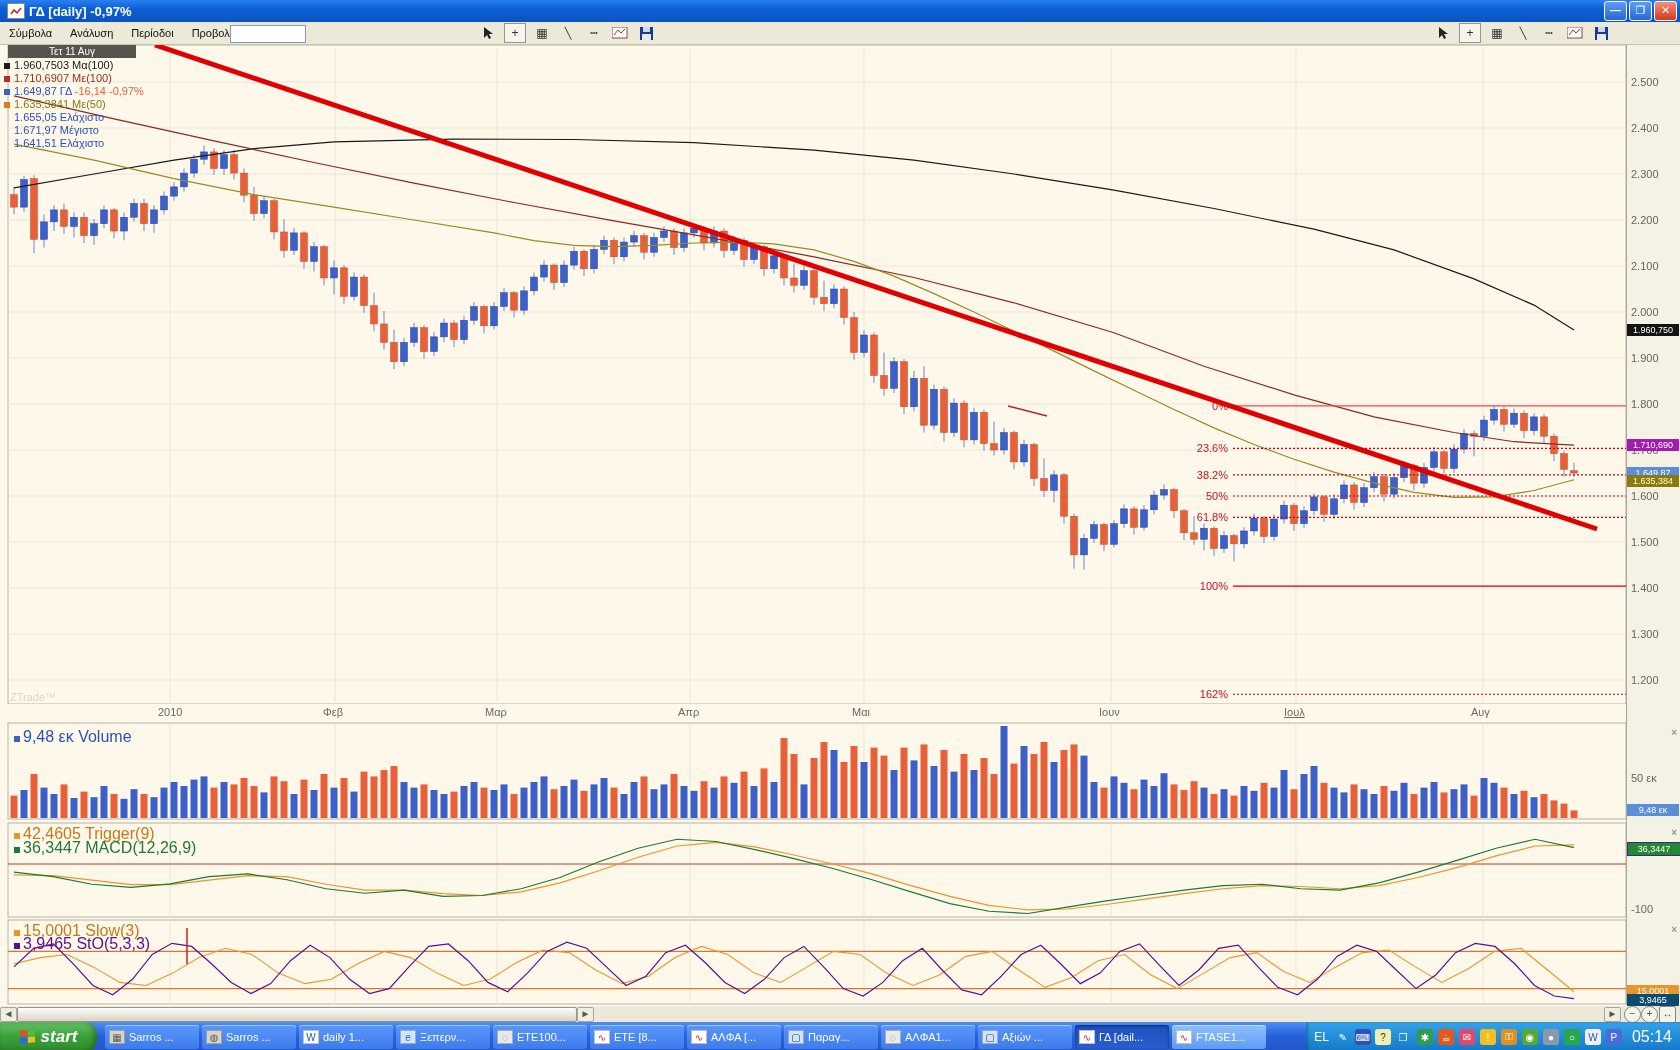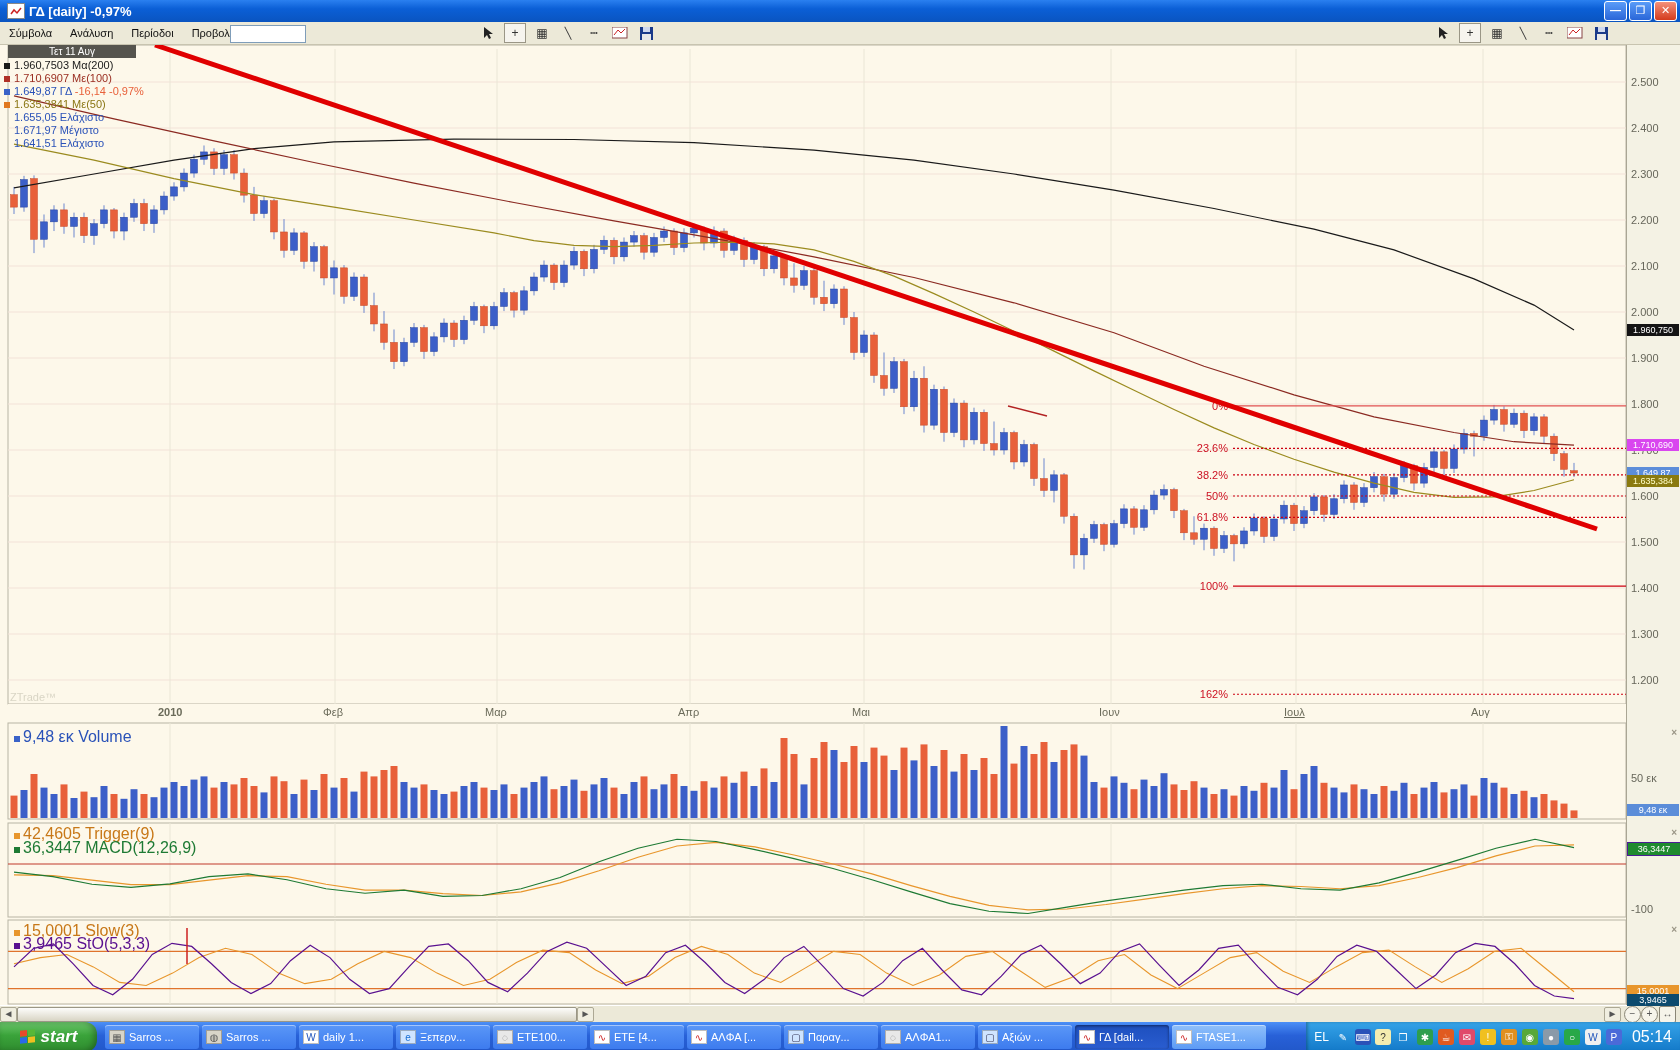--- a/index.html
+++ b/index.html
@@ -131,21 +131,21 @@
           <rect x="3" y="0" width="7" height="5" fill="#cfd8ee"></rect>
           <rect x="2" y="7" width="9" height="6" fill="#e8e8e8"></rect>
         </svg>
       </span>
     </span>
 </div>
 
 <div id="chartwrap">
   <div id="datechip">Τετ 11 Αυγ</div>
   <div id="legend">
-      <div class="leg-row"><span class="leg-mark" style="background: rgb(26, 26, 26);"></span><span style="color: rgb(26, 26, 26);">1.960,7503 Μα(200)</span></div>
+      <div class="leg-row"><span class="leg-mark" style="background: rgb(26, 26, 26);"></span><span style="color: rgb(26, 26, 26);">1.960,7503 Μα(100)</span></div>
       <div class="leg-row"><span class="leg-mark" style="background: rgb(176, 48, 38);"></span><span style="color: rgb(154, 45, 32);">1.710,6907 Με(100)</span></div>
       <div class="leg-row"><span class="leg-mark" style="background: rgb(58, 98, 200);"></span><span style="color: rgb(42, 82, 184);">1.649,87 ΓΔ</span><span style="color: rgb(232, 96, 58);"> -16,14 -0,97%</span></div>
       <div class="leg-row"><span class="leg-mark" style="background: rgb(224, 120, 32);"></span><span style="color: rgb(138, 118, 20);">1.635,3841 Με(50)</span></div>
       <div class="leg-row"><span class="leg-mark" style="visibility: hidden;"></span><span style="color: rgb(42, 82, 184);">1.655,05 Ελάχιστο</span></div>
       <div class="leg-row"><span class="leg-mark" style="visibility: hidden;"></span><span style="color: rgb(42, 82, 184);">1.671,97 Μέγιστο</span></div>
       <div class="leg-row"><span class="leg-mark" style="visibility: hidden;"></span><span style="color: rgb(42, 82, 184);">1.641,51 Ελάχιστο</span></div>
     </div>
   <div id="watermark">ZTrade™</div>
   <svg id="chartsvg" width="1626" height="960" style="position:absolute;left:0;top:0">
       <rect x="8" y="0" width="1618" height="659" fill="#fdf8ea" stroke="#b8b4a4"></rect>
@@ -692,21 +692,21 @@
       <line x1="8" y1="819" x2="1626" y2="819" stroke="#c0392b" stroke-width="1"></line>
       <polyline points="14,829.8 53,830.7 92,835.2 131,839.7 170,839.7 209,835.2 248,830.7 287,831.6 326,839.25 365,845.1 404,845.1 443,848.7 482,850.5 521,846.9 560,837.9 599,825.75 638,812.25 677,801 716,797.4 755,801.9 794,810 833,819 872,828.9 911,840.6 950,851.4 989,860.4 1028,864.9 1067,864 1106,859.5 1145,854.1 1184,848.7 1223,843.75 1262,840.6 1301,841.5 1340,843.75 1379,840.6 1418,832.5 1457,822.6 1496,810.9 1535,801 1574,799.893" fill="none" stroke="#e8962c" stroke-width="1.2"></polyline>
       <polyline points="14,827.1 53,831.6 92,839.25 131,842.4 170,838.8 209,831.6 248,828.9 287,834.75 326,843.75 365,848.25 404,845.1 443,851.4 482,850.5 521,843.75 560,832.5 599,816.75 638,803.25 677,794.25 716,796.5 755,804.6 794,813.6 833,823.5 872,834.75 911,846.9 950,858.6 989,866.25 1028,868.5 1067,862.2 1106,855.9 1145,850.5 1184,845.1 1223,840.6 1262,839.25 1301,843.75 1340,845.1 1379,837.9 1418,827.1 1457,815.4 1496,803.25 1535,794.25 1574,802.647" fill="none" stroke="#1e7a34" stroke-width="1.2"></polyline>
       <line x1="8" y1="906.4" x2="1626" y2="906.4" stroke="#e0732c" stroke-width="1.2"></line>
       <line x1="8" y1="943.6" x2="1626" y2="943.6" stroke="#e0732c" stroke-width="1.2"></line>
       <polyline points="14,918.8 40.440677966101696,912.6 66.88135593220339,909.5 93.32203389830508,921.9 119.76271186440678,937.4 146.20338983050848,940.5 172.64406779661016,928.1 199.08474576271186,912.6 225.52542372881356,903.3 251.96610169491527,909.5 278.40677966101697,928.1 304.8474576271187,938.64 331.2881355932203,934.3 357.728813559322,918.8 384.1694915254237,906.4 410.6101694915254,912.6 437.0508474576271,928.1 463.49152542372883,940.5 489.93220338983053,934.3 516.3728813559321,917.56 542.8135593220339,905.16 569.2542372881356,907.64 595.6949152542373,925 622.1355932203389,938.64 648.5762711864406,931.2 675.0169491525423,912.6 701.457627118644,901.44 727.8983050847457,909.5 754.3389830508474,928.1 780.7796610169491,937.4 807.2203389830509,921.9 833.6610169491526,906.4 860.1016949152543,909.5 886.542372881356,928.1 912.9830508474577,940.5 939.4237288135594,929.96 965.8644067796611,911.36 992.3050847457627,906.4 1018.7457627118644,925 1045.1864406779662,942.36 1071.6271186440679,932.44 1098.0677966101696,915.7 1124.5084745762713,909.5 1150.949152542373,929.96 1177.3898305084747,943.6 1203.8305084745762,928.1 1230.2711864406779,912.6 1256.7118644067796,907.64 1283.1525423728813,926.24 1309.593220338983,937.4 1336.0338983050847,921.9 1362.4745762711864,907.64 1388.915254237288,905.16 1415.3559322033898,921.9 1441.7966101694915,937.4 1468.2372881355932,923.76 1494.677966101695,906.4 1521.1186440677966,903.3 1547.5593220338983,925 1574,946.7" fill="none" stroke="#e8962c" stroke-width="1.1"></polyline>
       <polyline points="14,921.9 33.74683544303797,903.3 53.49367088607595,898.96 73.24050632911393,918.8 92.9873417721519,940.5 112.73417721518987,949.8 132.48101265822785,934.3 152.22784810126583,909.5 171.9746835443038,898.34 191.72151898734177,901.44 211.46835443037975,918.8 231.21518987341773,937.4 250.9620253164557,948.56 270.7088607594937,938.64 290.45569620253167,915.7 310.2025316455696,900.2 329.9493670886076,912.6 349.69620253164555,934.3 369.44303797468353,948.56 389.1898734177215,943.6 408.9367088607595,921.9 428.6835443037975,901.44 448.43037974683546,898.96 468.17721518987344,915.7 487.9240506329114,937.4 507.67088607594934,946.7 527.4177215189874,928.1 547.1645569620254,906.4 566.9113924050633,897.1 586.6582278481013,903.3 606.4050632911392,921.9 626.1518987341772,940.5 645.8987341772151,931.2 665.6455696202531,907.64 685.3924050632911,900.2 705.1392405063291,917.56 724.8860759493671,937.4 744.632911392405,948.56 764.379746835443,934.3 784.126582278481,912.6 803.873417721519,901.44 823.620253164557,921.9 843.367088607595,943.6 863.1139240506329,951.04 882.8607594936709,937.4 902.6075949367089,915.7 922.3544303797469,903.3 942.1012658227849,925 961.8481012658228,944.84 981.5949367088608,949.8 1001.3417721518987,931.2 1021.0886075949367,909.5 1040.8354430379748,900.2 1060.5822784810127,918.8 1080.3291139240507,938.64 1100.0759493670887,928.1 1119.8227848101267,906.4 1139.5696202531647,898.96 1159.3164556962026,920.04 1179.0632911392406,940.5 1198.8101265822784,925 1218.5569620253164,903.3 1238.3037974683543,900.2 1258.0506329113923,921.9 1277.7974683544303,942.36 1297.5443037974683,949.8 1317.2911392405063,934.3 1337.0379746835442,911.36 1356.7848101265822,900.2 1376.5316455696202,906.4 1396.2784810126582,925 1416.0253164556962,943.6 1435.7721518987341,929.96 1455.5189873417721,907.64 1475.26582278481,898.34 1495.012658227848,901.44 1514.759493670886,918.8 1534.506329113924,940.5 1554.253164556962,951.04 1574,953.551" fill="none" stroke="#5a1190" stroke-width="1.2"></polyline>
       <line x1="187" y1="883" x2="187" y2="919" stroke="#cc2020" stroke-width="1.5"></line>
     </svg>
   <div id="xaxis">
-      <span style="left: 158px; font-weight: bold;">2010</span>
+      <span style="left: 158px;">2010</span>
       <span style="left: 323px;">Φεβ</span>
       <span style="left: 485px;">Μαρ</span>
       <span style="left: 678px;">Απρ</span>
       <span style="left: 852px;">Μαι</span>
       <span style="left: 1099px;">Ιουν</span>
       <span style="left: 1284px; text-decoration: underline;">Ιουλ</span>
       <span style="left: 1471px;">Αυγ</span>
     </div>
 
   <div class="pane-label" style="left:14px;top:683px">
@@ -734,21 +734,21 @@
       <span class="ytick" style="top:261px">2.000</span>
       <span class="ytick" style="top:307px">1.900</span>
       <span class="ytick" style="top:353px">1.800</span>
       <span class="ytick" style="top:399px">1.700</span>
       <span class="ytick" style="top:445px">1.600</span>
       <span class="ytick" style="top:491px">1.500</span>
       <span class="ytick" style="top:537px">1.400</span>
       <span class="ytick" style="top:583px">1.300</span>
       <span class="ytick" style="top:629px">1.200</span>
       <span class="tag" style="top:279.055px;background:#141414;color:#fff">1.960,750</span>
-      <span class="tag" style="top:394.0826px;background:#d946ef;color:#fff">1.710,690</span>
+      <span class="tag" style="top:394.0826px;background:#a21caf;color:#fff">1.710,690</span>
       <span class="tag" style="top:422.05980000000005px;background:#5b8dd9;color:#fff">1.649,87</span>
       <span class="tag" style="top:429.82px;background:#8a7a10;color:#ffffc8">1.635,384</span>
       <span class="ytick" style="top:727px">50 εκ</span>
       <span class="tag" style="top:759.416px;background:#5b8dd9">9,48 εκ</span>
       <span class="ytick" style="top:858px">-100</span>
       <span class="tag" style="top:796.647px;background:#1f8a2f;border:1px solid #4c1d95">36,3447</span>
       <span class="tag" style="top:939.7px;background:#e8962c">15,0001</span>
       <span class="tag" style="top:948.551px;background:#0c4a6e">3,9465</span>
       <span class="panex" style="top:682px">×</span>
       <span class="panex" style="top:782px">×</span>
@@ -792,21 +792,21 @@
       <div class="taskbtn">
         <span class="tbicon" style="background: rgb(207, 228, 255); color: rgb(26, 111, 212); border: 1px solid rgba(0, 0, 0, 0.25);">e</span>
         <span>Ξεπερν...</span>
       </div>
       <div class="taskbtn">
         <span class="tbicon" style="background: rgb(232, 232, 232); color: rgb(119, 119, 119); border: 1px solid rgba(0, 0, 0, 0.25);">◌</span>
         <span>ΕΤΕ100...</span>
       </div>
       <div class="taskbtn">
         <span class="tbicon" style="background: rgb(255, 255, 255); color: rgb(204, 34, 34); border: 1px solid rgba(0, 0, 0, 0.25);">∿</span>
-        <span>ΕΤΕ [4...</span>
+        <span>ΕΤΕ [8...</span>
       </div>
       <div class="taskbtn">
         <span class="tbicon" style="background: rgb(255, 255, 255); color: rgb(204, 34, 34); border: 1px solid rgba(0, 0, 0, 0.25);">∿</span>
         <span>ΑΛΦΑ [...</span>
       </div>
       <div class="taskbtn">
         <span class="tbicon" style="background: rgb(207, 228, 255); color: rgb(51, 51, 85); border: 1px solid rgba(0, 0, 0, 0.25);">▢</span>
         <span>Παραγ...</span>
       </div>
       <div class="taskbtn">

